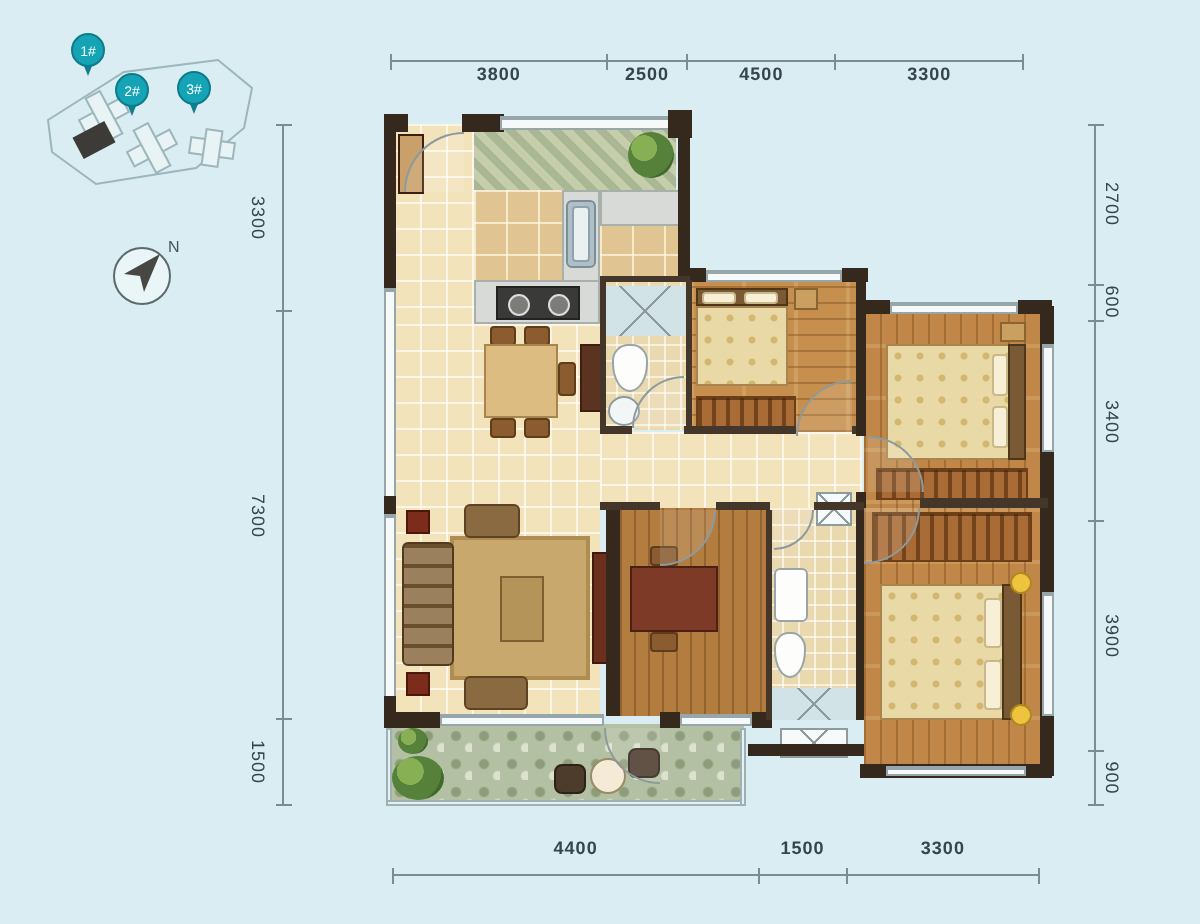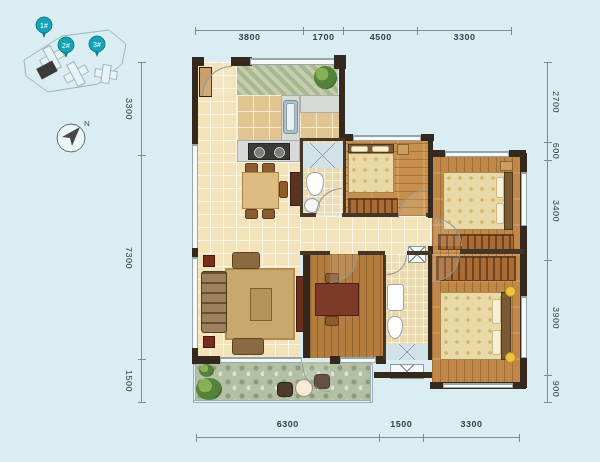--- a/index.html
+++ b/index.html
@@ -147,21 +147,21 @@
   <circle cx="23" cy="26" r="14" fill="rgba(255,255,255,.45)" stroke="#5a6a6e"></circle>
   <polygon points="32,15 14,25 22,26 24,34" fill="#474744"></polygon>
   <text x="36" y="14" font-size="8" fill="#44555a">N</text>
 </svg>
 
 <div class="dim-h lab-below" style="left:195px;top:30px;width:317px">
   <div class="dim-seg" style="flex-grow: 3800;">
       <span class="dim-label">3800</span>
     </div>
   <div class="dim-seg" style="flex-grow: 1400;">
-      <span class="dim-label">1700</span>
+      <span class="dim-label">2500</span>
     </div>
   <div class="dim-seg" style="flex-grow: 2600;">
       <span class="dim-label">4500</span>
     </div>
   <div class="dim-seg" style="flex-grow: 3300;">
       <span class="dim-label">3300</span>
     </div>
 </div>
 
 <div class="dim-v lab-left" style="left:141px;top:62px;height:341px">
@@ -189,21 +189,21 @@
   <div class="dim-seg" style="flex-grow: 3900;">
       <span class="dim-label">3900</span>
     </div>
   <div class="dim-seg" style="flex-grow: 900;">
       <span class="dim-label">900</span>
     </div>
 </div>
 
 <div class="dim-h lab-above" style="left:196px;top:437px;width:324px">
   <div class="dim-seg" style="flex-grow: 6300;">
-      <span class="dim-label">6300</span>
+      <span class="dim-label">4400</span>
     </div>
   <div class="dim-seg" style="flex-grow: 1500;">
       <span class="dim-label">1500</span>
     </div>
   <div class="dim-seg" style="flex-grow: 3300;">
       <span class="dim-label">3300</span>
     </div>
 </div>
 
 <div class="abs tile-main" style="left:197px;top:62px;width:40px;height:100px"></div>

